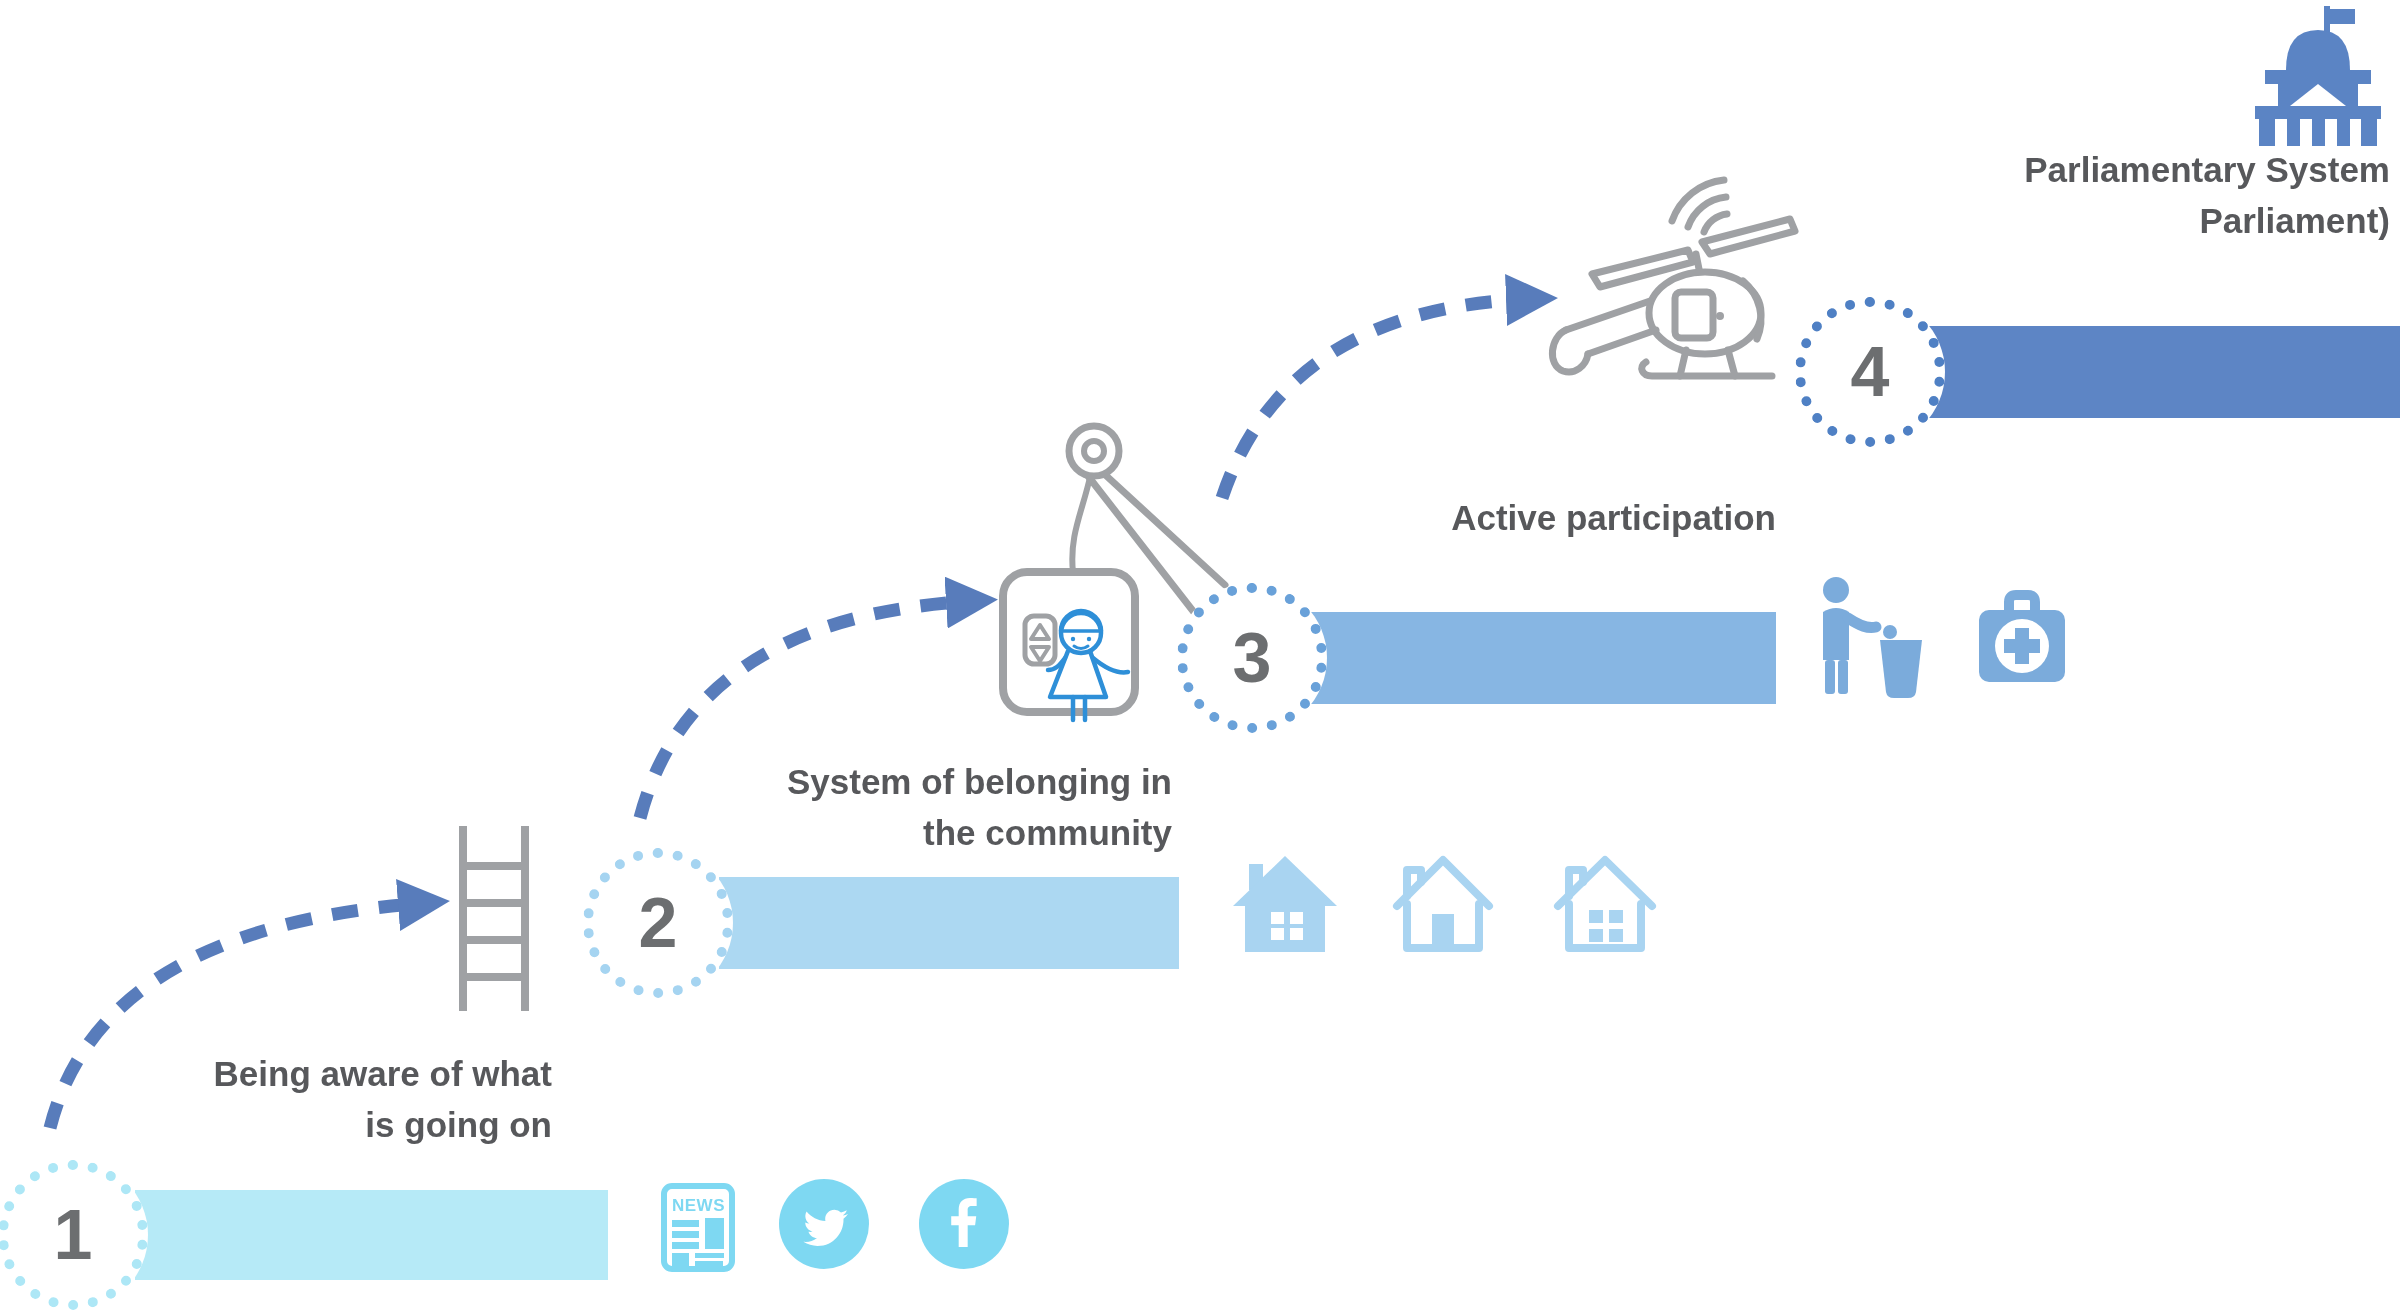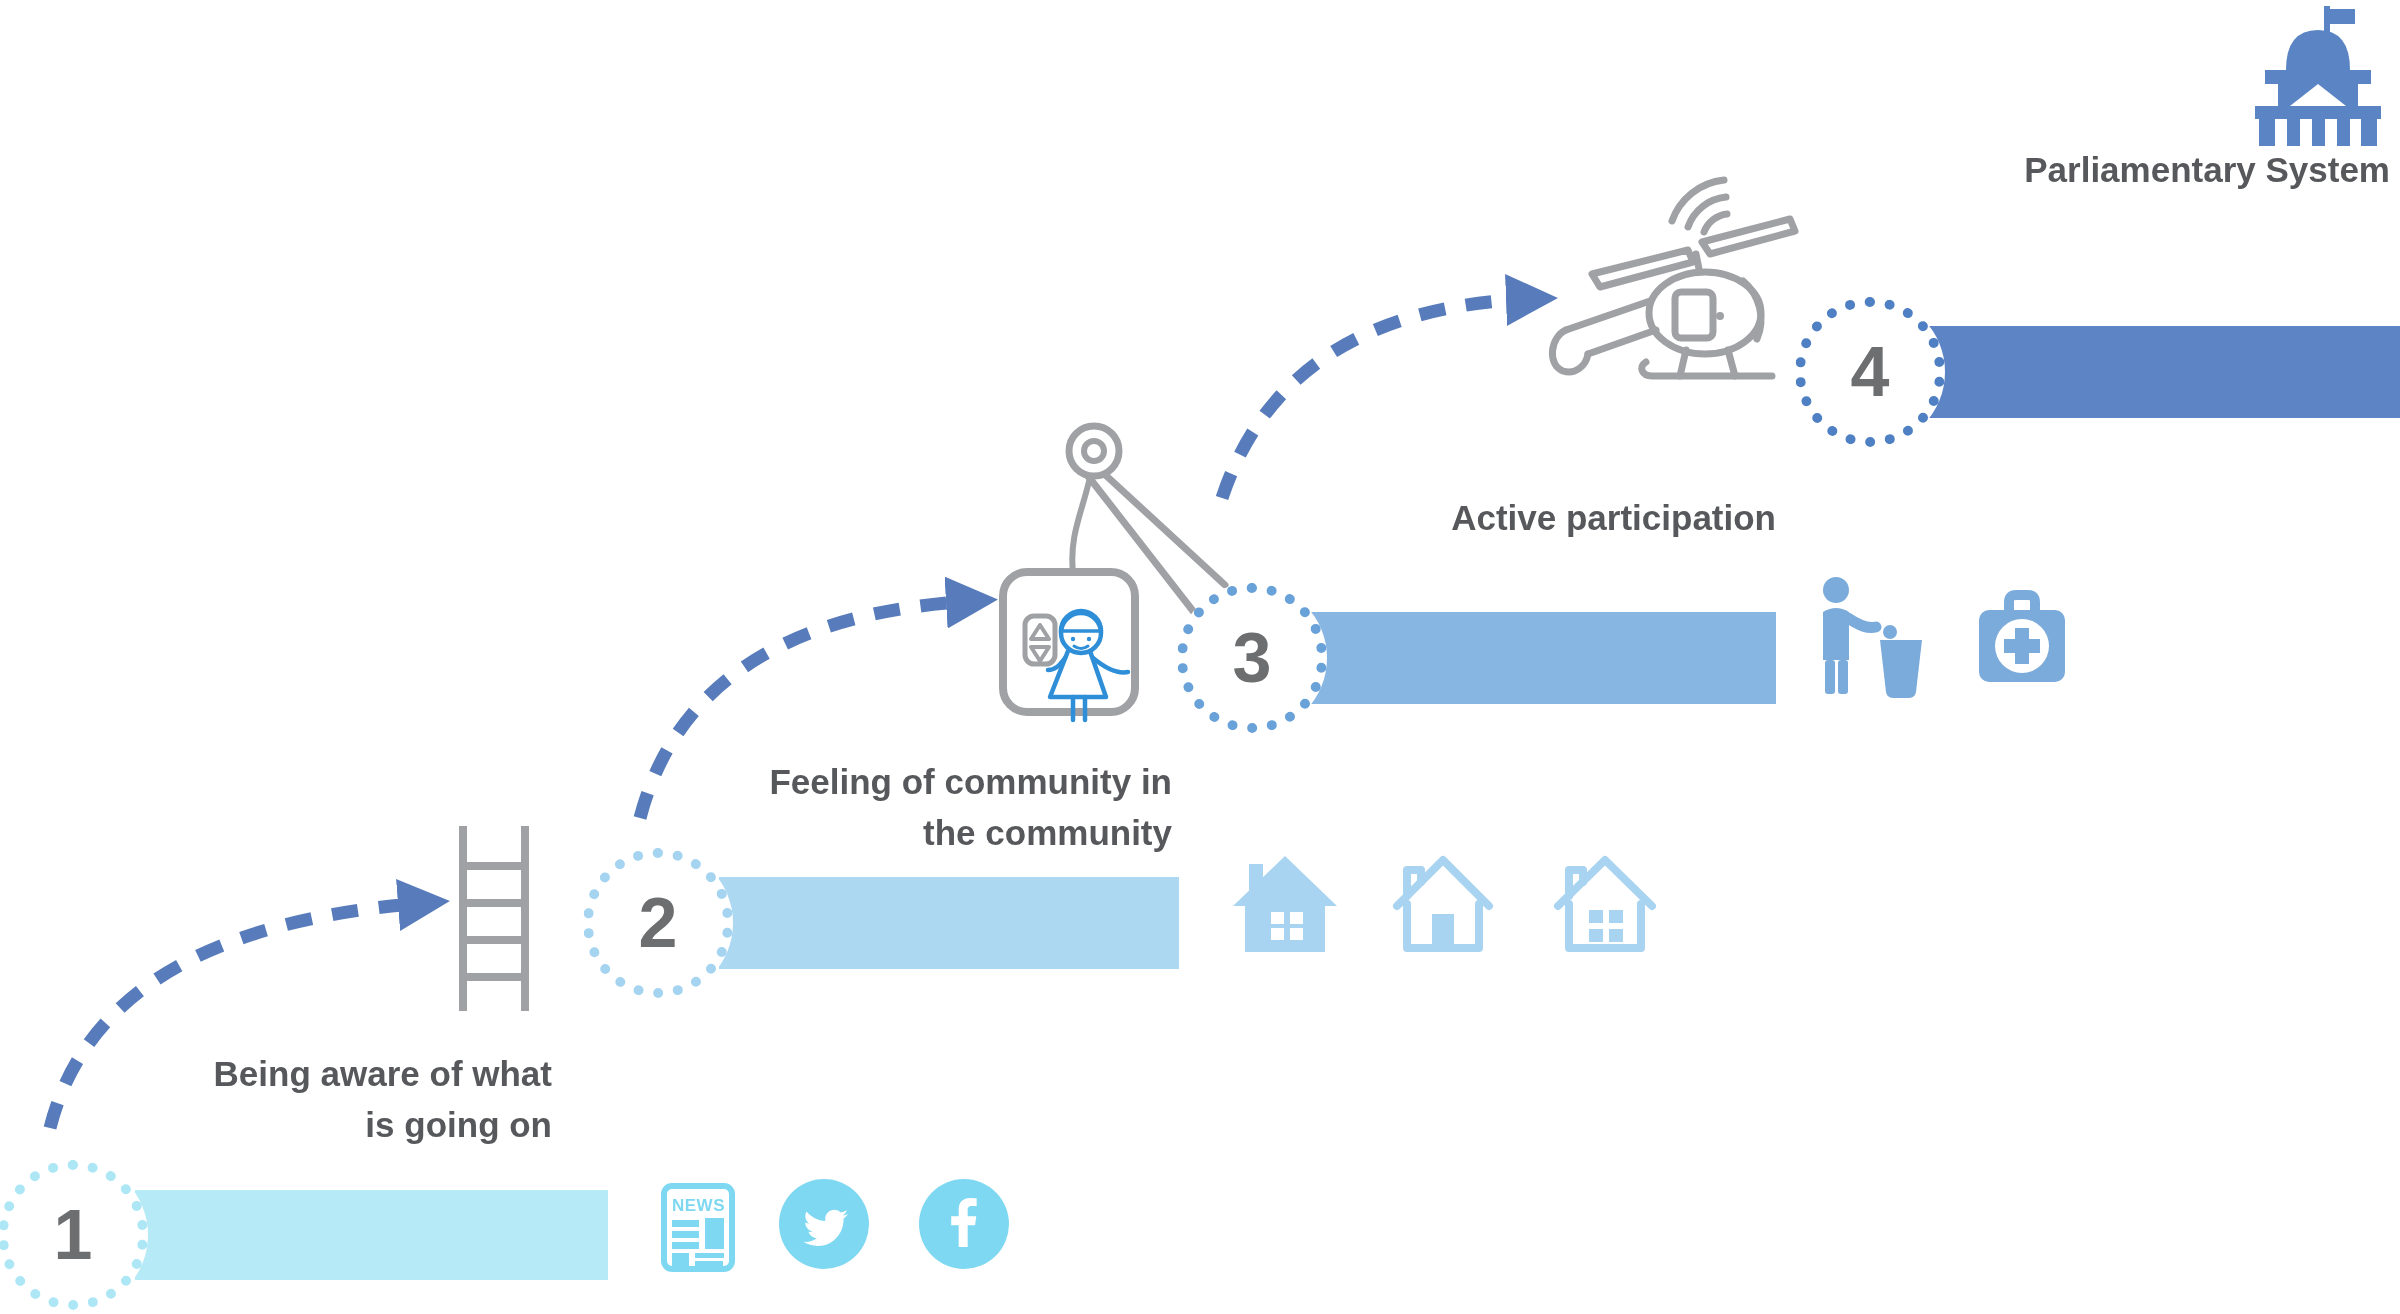--- a/index.html
+++ b/index.html
@@ -67,28 +67,29 @@
   </div>
   <div class="step-circle c4">
     <span class="step-number">4</span>
   </div>
 
   <div class="step-label l1">
     <span>Being aware of what</span>
     <span>is going on</span>
   </div>
   <div class="step-label l2">
-    <span>Feeling of community in</span>
+    <span>System of belonging in</span>
     <span>the community</span>
   </div>
   <div class="step-label l3">
     <span>Active participation</span>
   </div>
   <div class="step-label l4">
     <span>Parliamentary System</span>
+    <span>Parliament)</span>
   </div>
 
   <svg style="left:459px;top:826px" width="70" height="185" viewBox="0 0 70 185">
     <g style="fill:var(--gray-icon)">
       <rect x="0" y="0" width="8" height="185"></rect>
       <rect x="62" y="0" width="8" height="185"></rect>
       <rect x="4" y="36" width="62" height="8"></rect>
       <rect x="4" y="73" width="62" height="8"></rect>
       <rect x="4" y="110" width="62" height="8"></rect>
       <rect x="4" y="147" width="62" height="8"></rect>

